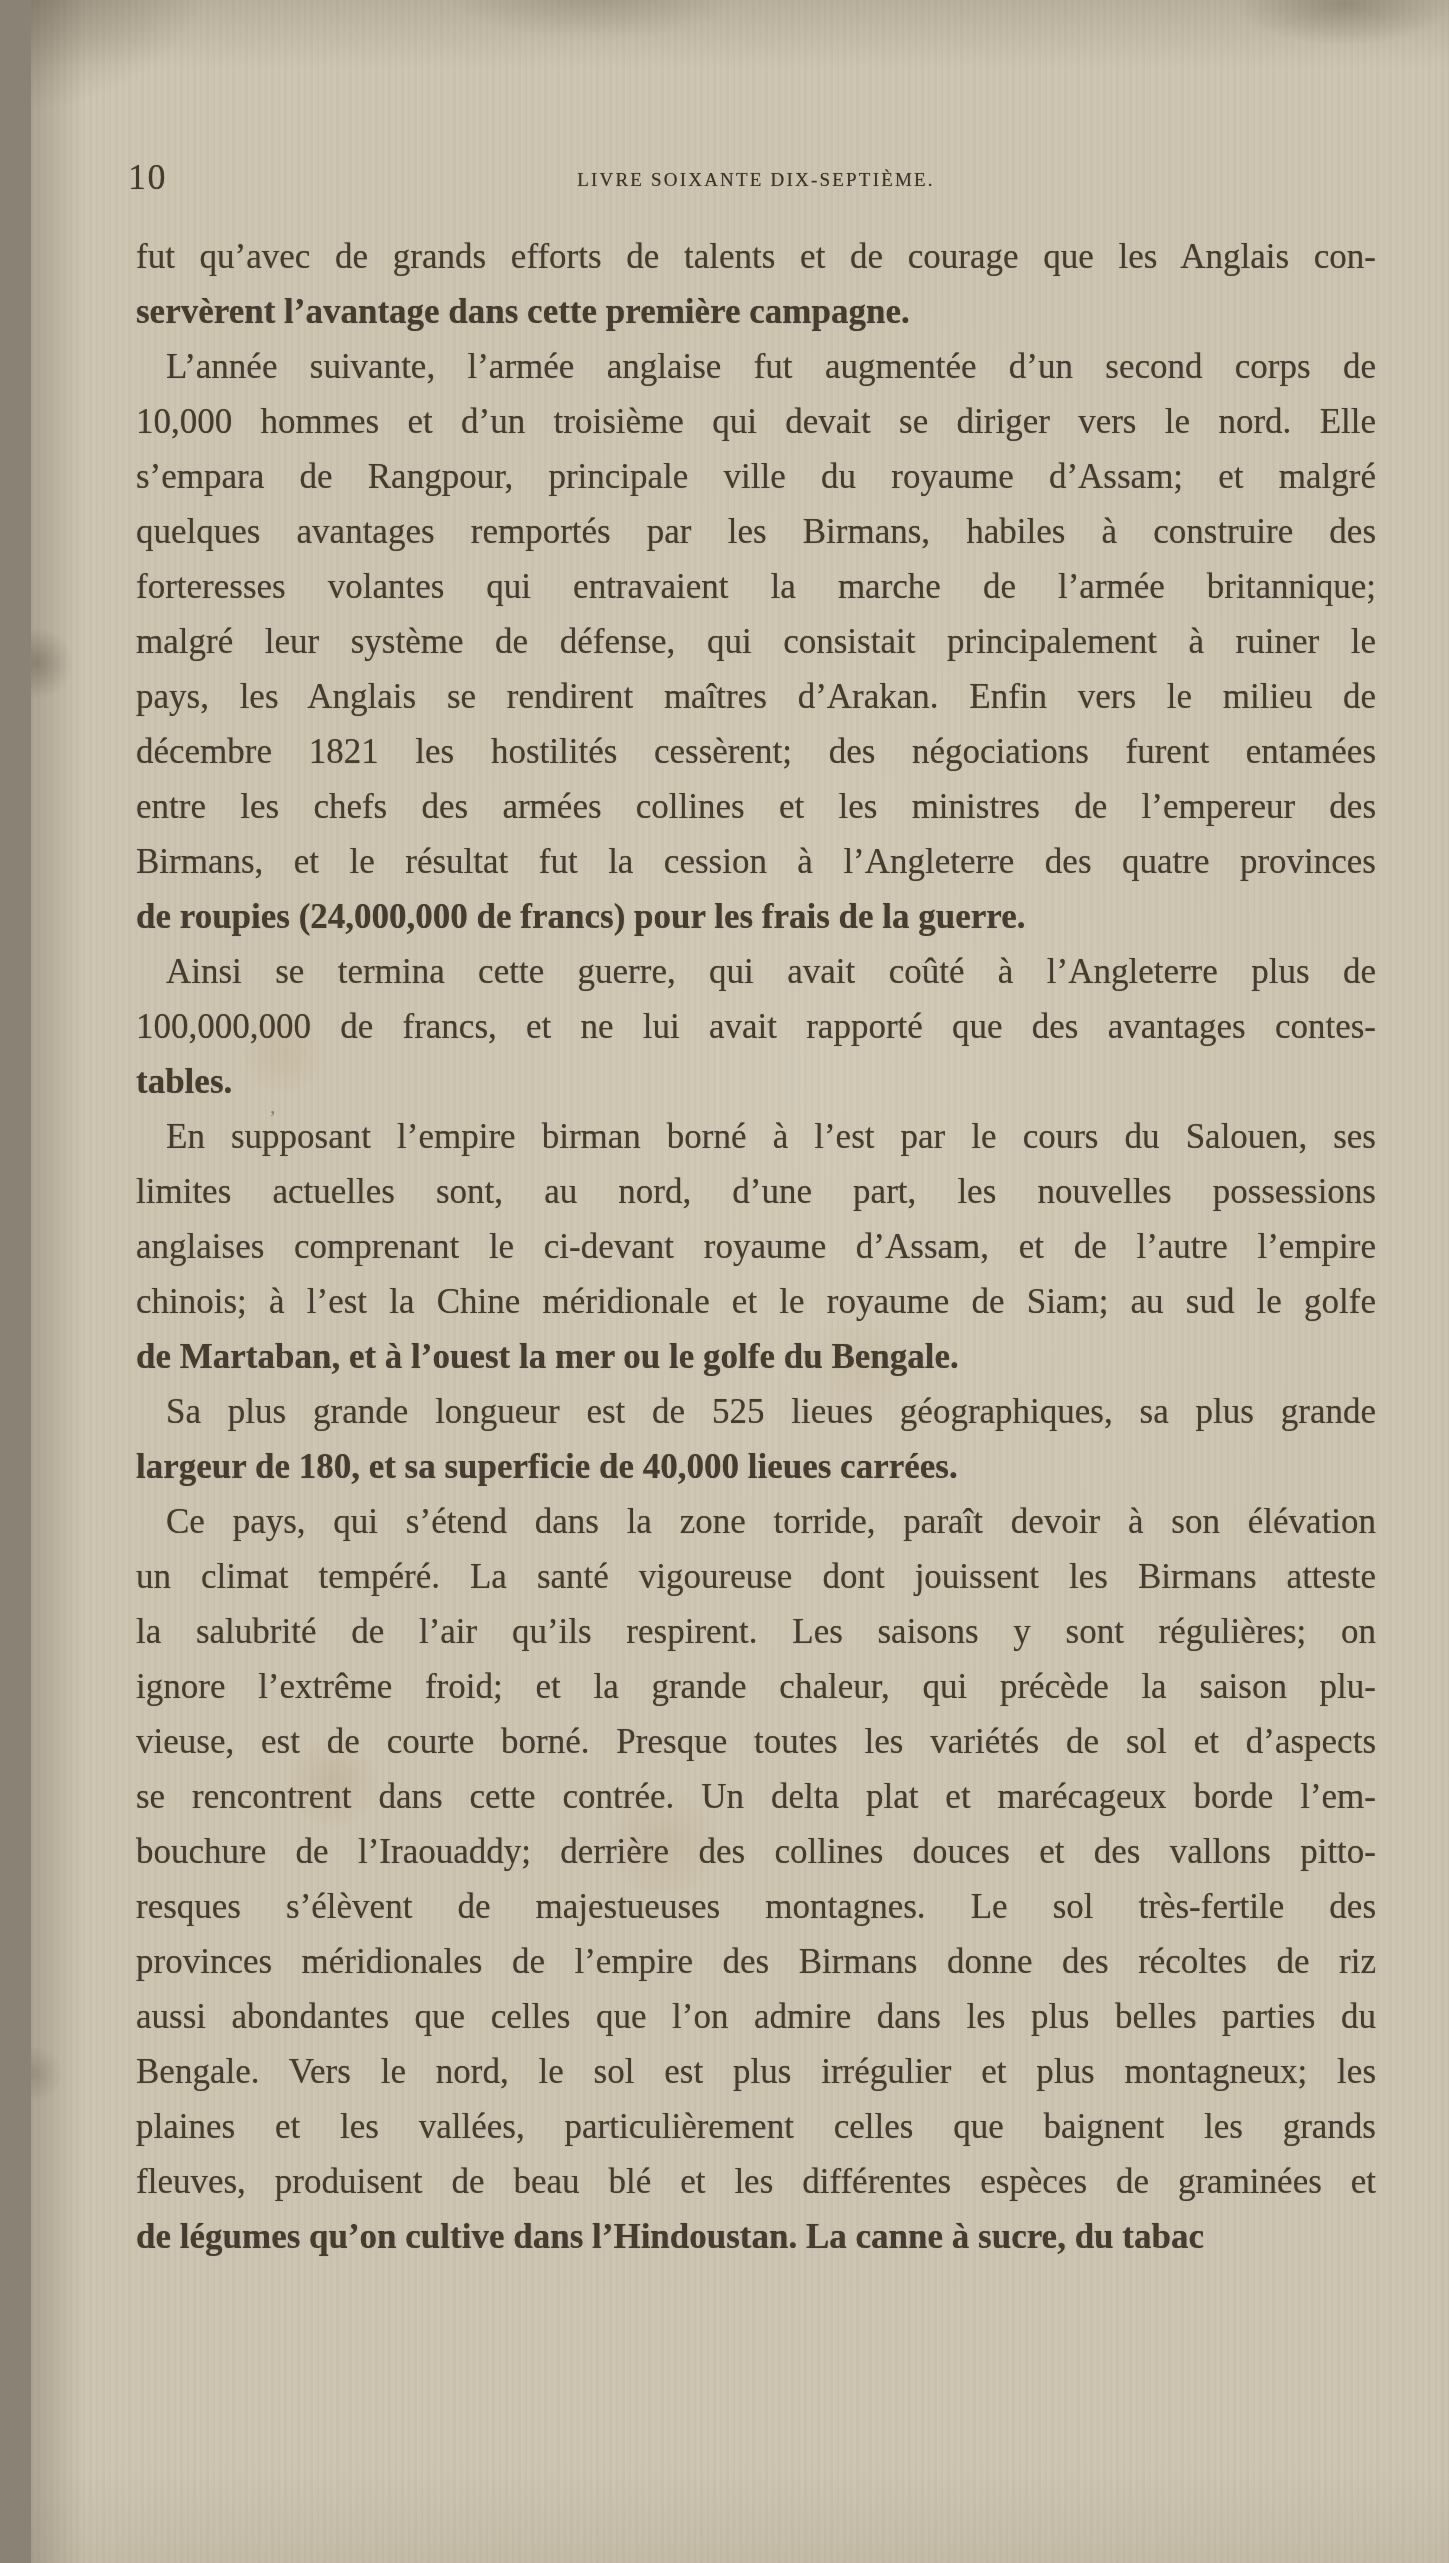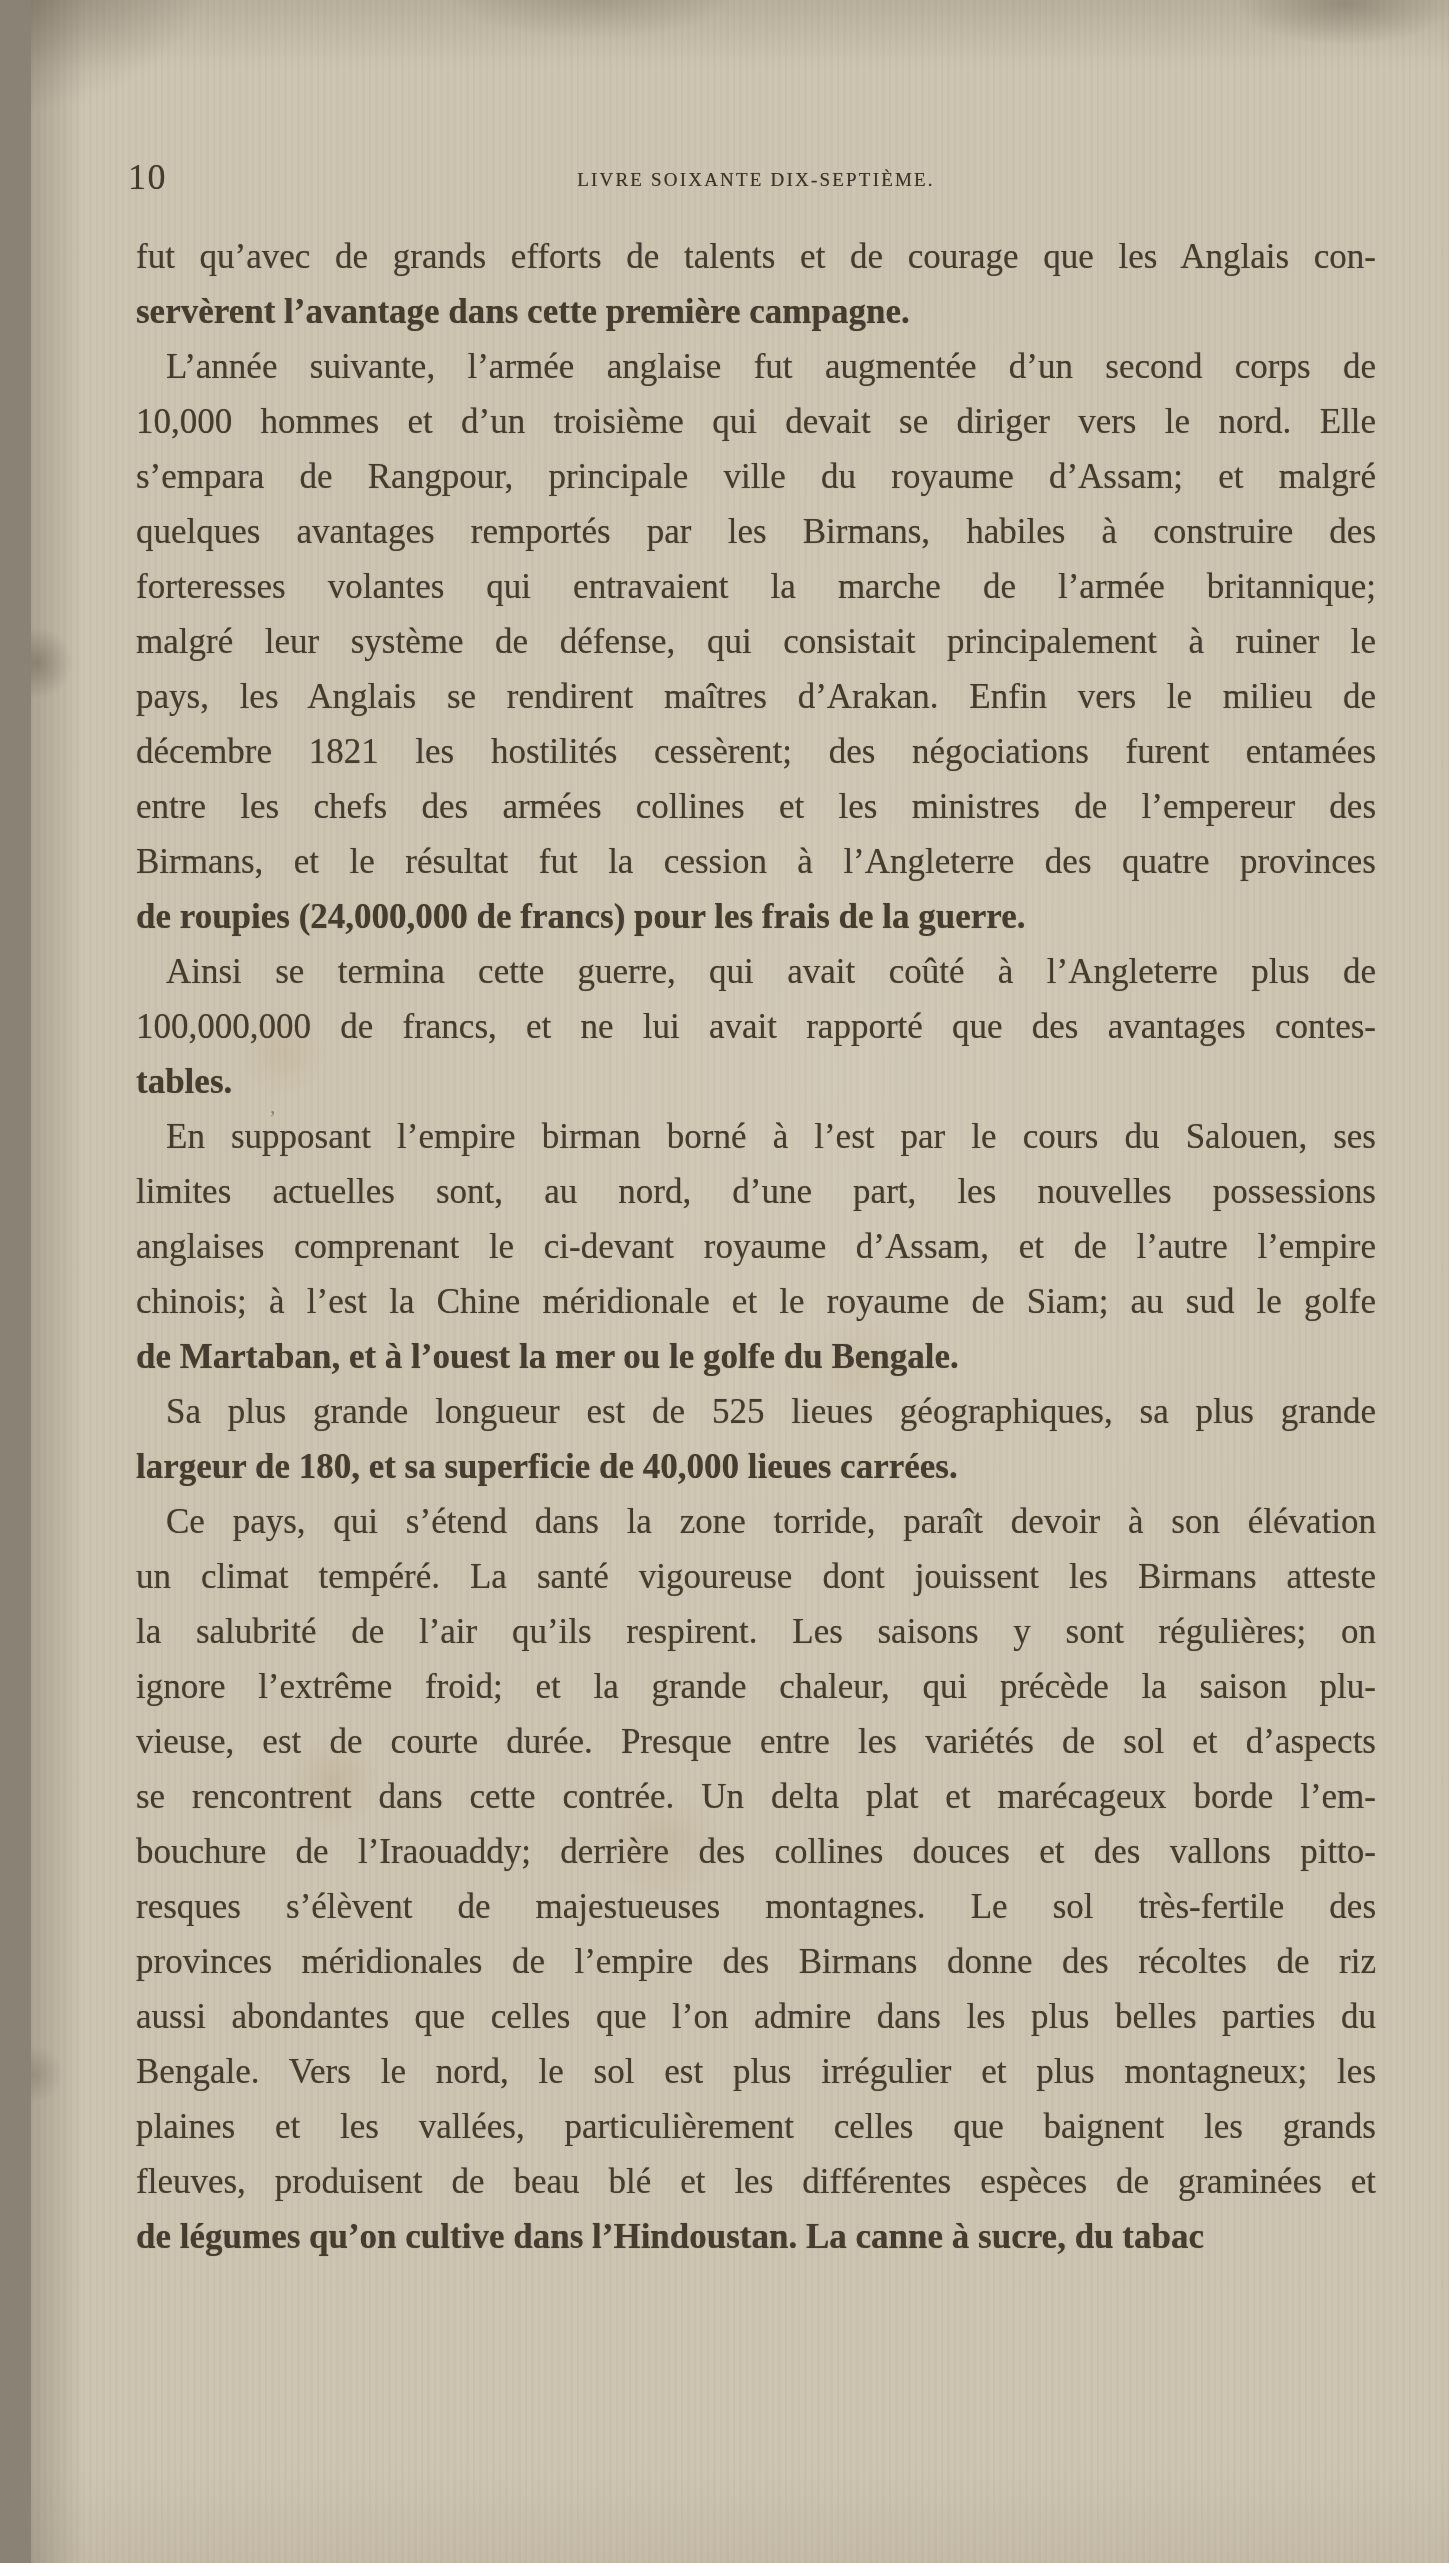--- a/index.html
+++ b/index.html
@@ -87,21 +87,21 @@
       <div class="line">limites actuelles sont, au nord, d’une part, les nouvelles possessions</div>
       <div class="line">anglaises comprenant le ci-devant royaume d’Assam, et de l’autre l’empire</div>
       <div class="line">chinois; à l’est la Chine méridionale et le royaume de Siam; au sud le golfe</div>
       <div class="line last">de Martaban, et à l’ouest la mer ou le golfe du Bengale.</div>
       <div class="line indent">Sa plus grande longueur est de 525 lieues géographiques, sa plus grande</div>
       <div class="line last">largeur de 180, et sa superficie de 40,000 lieues carrées.</div>
       <div class="line indent">Ce pays, qui s’étend dans la zone torride, paraît devoir à son élévation</div>
       <div class="line">un climat tempéré. La santé vigoureuse dont jouissent les Birmans atteste</div>
       <div class="line">la salubrité de l’air qu’ils respirent. Les saisons y sont régulières; on</div>
       <div class="line">ignore l’extrême froid; et la grande chaleur, qui précède la saison plu-</div>
-      <div class="line">vieuse, est de courte durée. Presque entre les variétés de sol et d’aspects</div>
+      <div class="line">vieuse, est de courte borné. Presque toutes les variétés de sol et d’aspects</div>
       <div class="line">se rencontrent dans cette contrée. Un delta plat et marécageux borde l’em-</div>
       <div class="line">bouchure de l’Iraouaddy; derrière des collines douces et des vallons pitto-</div>
       <div class="line">resques s’élèvent de majestueuses montagnes. Le sol très-fertile des</div>
       <div class="line">provinces méridionales de l’empire des Birmans donne des récoltes de riz</div>
       <div class="line">aussi abondantes que celles que l’on admire dans les plus belles parties du</div>
       <div class="line">Bengale. Vers le nord, le sol est plus irrégulier et plus montagneux; les</div>
       <div class="line">plaines et les vallées, particulièrement celles que baignent les grands</div>
       <div class="line">fleuves, produisent de beau blé et les différentes espèces de graminées et</div>
       <div class="line last">de légumes qu’on cultive dans l’Hindoustan. La canne à sucre, du tabac</div>
     </div>

